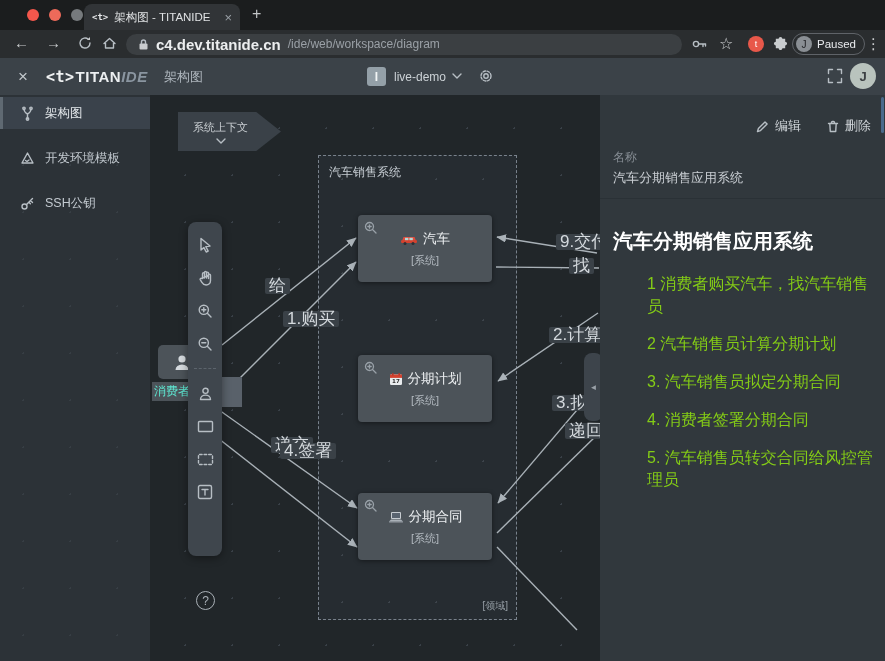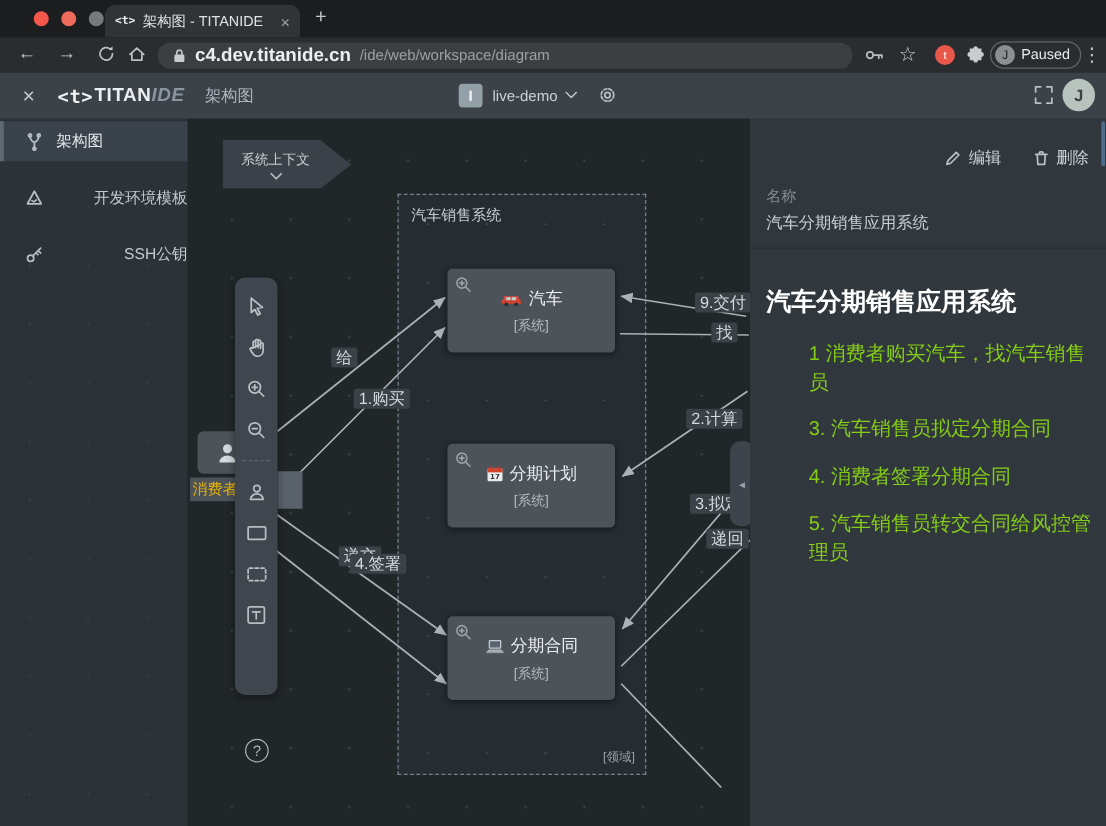--- a/index.html
+++ b/index.html
@@ -49,21 +49,21 @@
     background:#b9c3bd; color:#3c4043; font-size:13px; font-weight:bold; display:flex; align-items:center; justify-content:center; }
 
   
   #main { position:relative; height:566px; display:flex; }
   #sidebar { width:150px; background:#2c3237; position:relative; z-index:2;
     background-image:radial-gradient(circle,#373e44 1px,transparent 1px); background-size:47px 47px; }
   .sb-item { height:32px; margin-top:8px; display:flex; align-items:center; gap:10px; padding-left:20px;
     font-size:12.5px; color:#c3cad0; }
   .sb-item.active { background:#3a424b; border-left:3px solid #5f6972; padding-left:17px; color:#e4e8eb; }
   .sb-item:first-child { margin-top:2px; }
-  .sb-item + .sb-item { margin-top:13px;justify-content:space-between; }
+  .sb-item + .sb-item { margin-top:13px; }
 
   #canvas { position:relative; width:450px; height:566px; background:#212629; overflow:hidden;
     background-image:radial-gradient(circle,#394047 1px,transparent 1px); background-size:47px 47px; background-position:12px 10px; }
 
   #boundary { position:absolute; left:168px; top:60px; width:199px; height:465px;
     border:1px dashed #79828c; background:#262c31;
     background-image:radial-gradient(circle,#3d444b 1px,transparent 1px); background-size:47px 47px; }
   .boundary-title { position:absolute; left:10px; top:8px; font-size:12px; color:#c6cdd3; }
   .boundary-tag { position:absolute; right:8px; bottom:6px; font-size:10px; color:#98a1a8; }
 
@@ -71,39 +71,39 @@
     box-shadow:0 1px 5px rgba(0,0,0,.45); display:flex; flex-direction:column; align-items:center;
     justify-content:center; gap:5px; z-index:3; }
   .node .title { font-size:13.5px; color:#eceff1; display:flex; align-items:center; gap:5px; }
   .node .type { font-size:11px; color:#b3bac0; }
   .node .mag { position:absolute; left:6px; top:6px; }
 
   #personNode { position:absolute; left:8px; top:250px; z-index:1; }
   #personNode .pbox { width:47px; height:34px; background:#4c5359; border-radius:5px;
     display:flex; align-items:center; justify-content:center; }
   #personNode .plabel { position:relative; left:-6px; margin-top:3px; width:48px; overflow:hidden;
-    font-size:12px; color:#eab308; background:#4c5359; padding:1px 2px; white-space:nowrap; }
+    font-size:12px; color:#5eead4; background:#4c5359; padding:1px 2px; white-space:nowrap; }
   #anchorRect { position:absolute; left:72px; top:282px; width:20px; height:30px; background:#59616a; z-index:3; }
 
   #tools { position:absolute; left:38px; top:127px; width:34px; height:334px; background:#3f464d;
     border-radius:8px; box-shadow:0 2px 8px rgba(0,0,0,.4); z-index:4;
     display:flex; flex-direction:column; align-items:center; padding-top:12px; gap:11px; }
   .tool { width:22px; height:22px; display:flex; align-items:center; justify-content:center; }
   .tool-div { width:22px; border-top:1px dashed #5c646c; margin:2px 0; }
   #help { position:absolute; left:46px; top:496px; width:19px; height:19px; border:1.5px solid #aab1b7;
     border-radius:50%; color:#aab1b7; font-size:12px; display:flex; align-items:center; justify-content:center; z-index:4; }
 
   #ctxsel { position:absolute; left:28px; top:17px; width:103px; height:39px; background:#3a4148;
     clip-path:polygon(0 0,76% 0,100% 50%,76% 100%,0 100%);
     display:flex; flex-direction:column; align-items:center; justify-content:center; gap:3px; z-index:3; }
   #ctxsel .t { font-size:11px; color:#c9ced2; margin-right:18px; }
   #ctxsel svg { margin-right:18px; }
 
   #edges { position:absolute; left:0; top:0; z-index:2; }
-  .elabel { position:absolute; background:#3a4147; color:#d4d9dd; font-size:13px; line-height:14px;
+  .elabel { position:absolute; background:#3a4147; color:#d4d9dd; font-size:17px; line-height:14px;
     padding:1px 4px; border-radius:2px; white-space:nowrap; z-index:3; }
 
   #collapse { position:absolute; right:-3px; top:258px; width:19px; height:68px; background:#3d444b;
     border-radius:8px; display:flex; align-items:center; justify-content:center; color:#9aa1a8;
     font-size:8px; z-index:5; }
 
   
   #panel { position:relative; width:285px; background:#31383d; }
   #pactions { position:absolute; right:14px; top:22px; display:flex; gap:26px; }
   .pbtn { display:flex; align-items:center; gap:6px; font-size:13px; color:#ced3d7; }
@@ -414,19 +414,20 @@
           </svg>
         <span>删除</span>
       </span>
     </div>
     <span class="plabel-sm">名称</span>
     <span class="pvalue">汽车分期销售应用系统</span>
     <div id="pdivider"></div>
     <div id="pdoc-title">汽车分期销售应用系统</div>
     <div id="psteps">
       <div class="pstep">1 消费者购买汽车，找汽车销售员</div>
+      <div class="pstep">2 汽车销售员计算分期计划</div>
       <div class="pstep">3. 汽车销售员拟定分期合同</div>
       <div class="pstep">4. 消费者签署分期合同</div>
       <div class="pstep">5. 汽车销售员转交合同给风控管理员</div>
     </div>
     <div id="pscroll"></div>
   </div>
 </div>
 
 </body></html>

